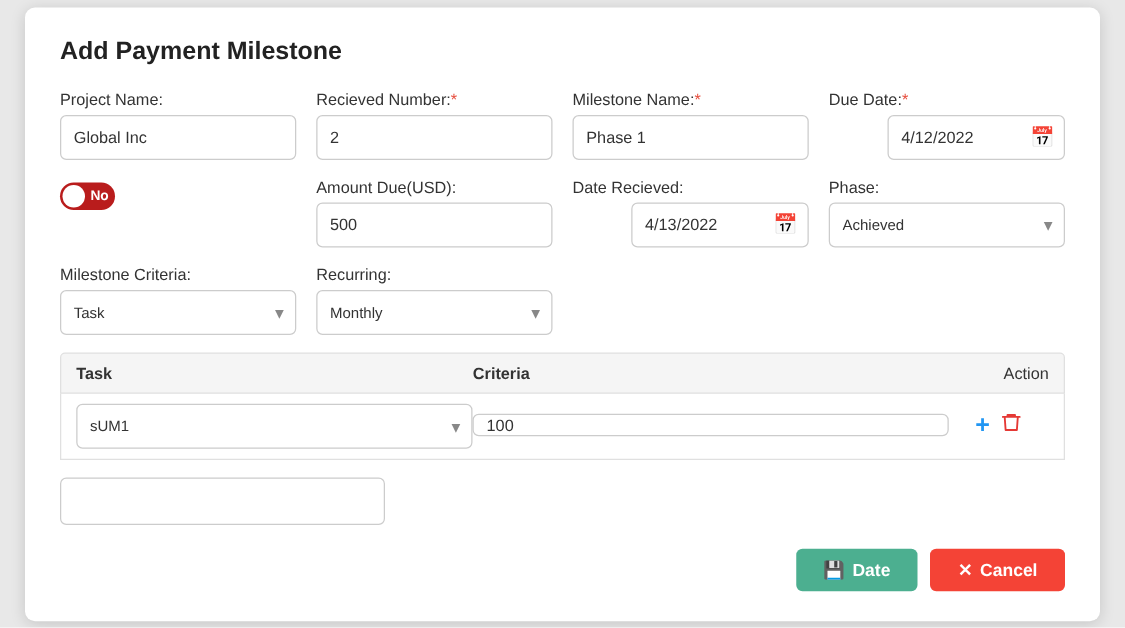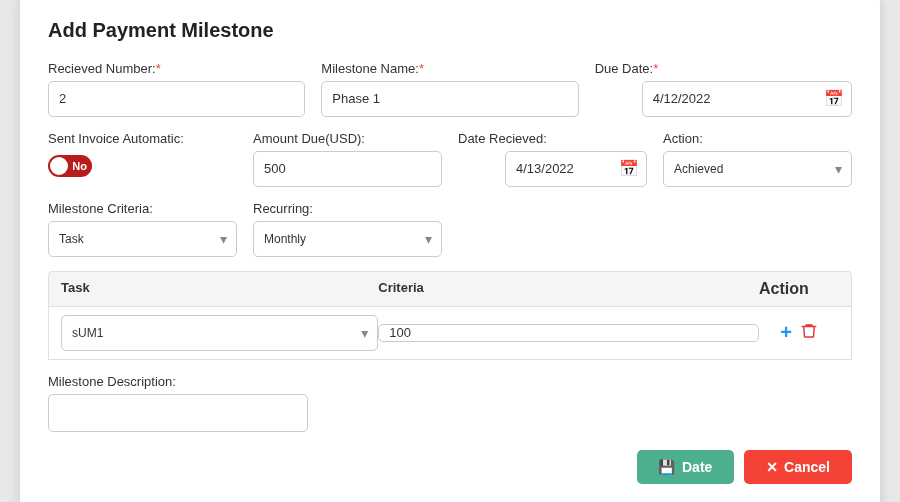--- a/index.html
+++ b/index.html
@@ -155,24 +155,24 @@
       color: #333;
     }
     .th-weightage {
       flex: 1.2;
       font-size: 13px;
       font-weight: 600;
       color: #333;
     }
     .th-action {
       width: 80px;
-      font-size: 16px;
-      font-weight: 700;
-      color: #333;
-      text-align: left;
+      font-size: 13px;
+      font-weight: 400;
+      color: #333;
+      text-align: right;
     }
     .table-row {
       display: flex;
       align-items: center;
       border: 1px solid #e0e0e0;
       border-top: none;
       padding: 8px 12px;
       gap: 0;
     }
     .table-row .select-wrapper {
@@ -267,20 +267,24 @@
       gap: 6px;
     }
   </style>
 </head>
 <body>
 
 <div class="modal">
   <div class="modal-title">Add Payment Milestone</div>
 
   <div class="form-row">
+    <div class="form-group">
+      <label>Project Name:</label>
+      <input type="text" value="Global Inc" style="">
+    </div>
     <div class="form-group">
       <label>
         <span>Recieved Number:</span><span class="required">*</span>
       </label>
       <input type="text" value="2" style="">
     </div>
     <div class="form-group">
       <label>
         <span>Milestone Name:</span><span class="required">*</span>
       </label>
@@ -292,41 +296,40 @@
       </label>
       <div class="date-wrapper">
         <input type="text" value="4/12/2022" style="">
         <span class="date-icon">📅</span>
       </div>
     </div>
   </div>
 
   <div class="form-row">
     <div class="form-group">
-      <label>Sent Invoice Automatic:</label>
       <div class="toggle-wrap">
         <div class="toggle off">
           <div class="toggle-knob"></div>
           <span class="toggle-label">No</span>
         </div>
       </div>
     </div>
     <div class="form-group">
       <label>Amount Due(USD):</label>
       <input type="text" value="500" style="">
     </div>
     <div class="form-group">
       <label>Date Recieved:</label>
       <div class="date-wrapper">
         <input type="text" value="4/13/2022" style="">
         <span class="date-icon">📅</span>
       </div>
     </div>
     <div class="form-group">
-      <label>Action:</label>
+      <label>Phase:</label>
       <div class="select-wrapper">
         <select>
           <option value="Achieved" selected="">Achieved</option>
           <option value="Pending">Pending</option>
           <option value="Overdue">Overdue</option>
         </select>
       </div>
     </div>
   </div>
 
@@ -376,21 +379,20 @@
         <button class="btn-delete">
           <svg width="18" height="18" viewBox="0 0 24 24" fill="#e53935">
             <path d="M3 6h18M8 6V4h8v2M19 6l-1 14H6L5 6h14z" stroke="#e53935" stroke-width="2" fill="none" stroke-linecap="round" stroke-linejoin="round"></path>
           </svg>
         </button>
       </div>
     </div>
   </div>
 
   <div class="description-section">
-    <label>Milestone Description:</label>
     <textarea style=""></textarea>
   </div>
 
   <div class="footer-buttons">
     <button class="btn-save">
       <span>💾</span>
       <span>Date</span>
     </button>
     <button class="btn-cancel">
       <span>✕</span>

